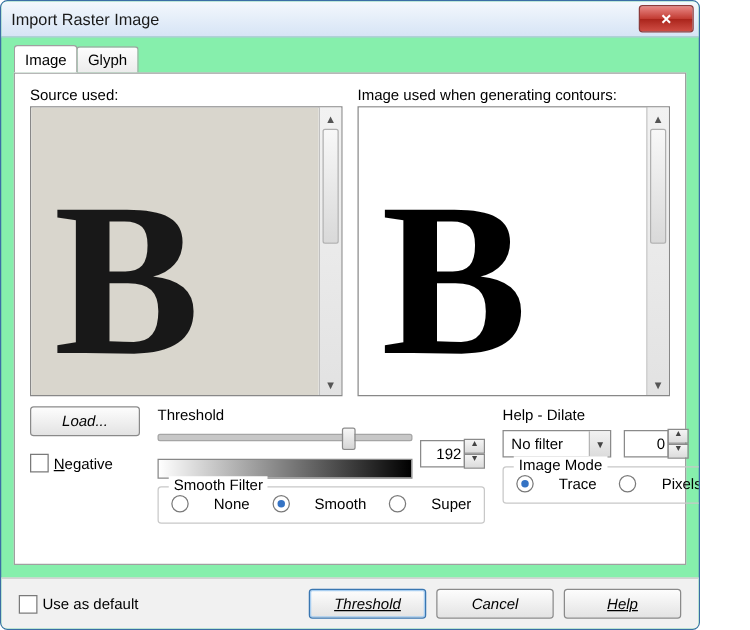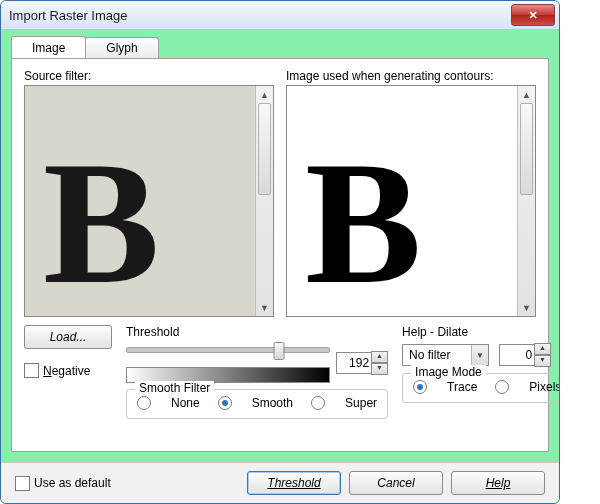--- a/index.html
+++ b/index.html
@@ -2,21 +2,21 @@
 <html><head>
 <meta charset="utf-8">
 <style>
 html,body{margin:0;padding:0;font-family:"Segoe UI",Tahoma,sans-serif;font-size:12px;color:#000;background:#fff;}
 .window{width:560px;height:504px;border:1px solid #3a6ea5;border-radius:6px;overflow:hidden;background:#86efac;display:flex;flex-direction:column;box-sizing:border-box;}
 .titlebar{height:28px;background:linear-gradient(#f4f8fd,#d6e4f5);display:flex;align-items:center;padding:0 4px 0 8px;border-bottom:1px solid #b5c8de;}
 .titlebar .title{flex:1;font-size:13px;color:#1a1a1a;}
 .close-btn{width:42px;height:20px;border:1px solid #8b3a3a;border-radius:3px;background:linear-gradient(#e98986,#c23b32 50%,#a9231a 50%,#cf4d44);display:flex;align-items:center;justify-content:center;color:#fff;font-weight:bold;font-size:11px;}
 .client{flex:1;padding:6px 10px 10px 10px;display:flex;flex-direction:column;}
 .tabs{height:22px;display:flex;align-items:flex-end;}
-.tab{border:1px solid #a0a0a0;border-bottom:none;border-radius:3px 3px 0 0;padding:3px 20px;background:linear-gradient(#fdfdfd,#ececec);margin-right:-1px;position:relative;}
+.tab{border:1px solid #a0a0a0;border-bottom:none;border-radius:3px 3px 0 0;padding:3px 8px;background:linear-gradient(#fdfdfd,#ececec);margin-right:-1px;position:relative;}
 .tab.active{background:#fff;z-index:2;padding-top:4px;}
 .tabpage{flex:1;border:1px solid #a0a0a0;background:#fff;padding:10px 12px;display:flex;flex-direction:column;gap:8px;}
 .row-images{display:flex;gap:12px;}
 .panelcol{flex:1;display:flex;flex-direction:column;}
 .panelcol .lbl{margin-bottom:2px;}
 .imgbox{height:230px;border:1px solid #888;background:#fff;position:relative;display:flex;}
 .imgview{flex:1;overflow:hidden;position:relative;}
 .vscroll{width:17px;background:linear-gradient(#f2f2f2,#e2e2e2);border-left:1px solid #c0c0c0;display:flex;flex-direction:column;}
 .vscroll .arrow{height:17px;display:flex;align-items:center;justify-content:center;color:#555;font-size:9px;}
 .vscroll .track{flex:1;position:relative;}
@@ -72,21 +72,21 @@
 
     <div class="tabs">
       <div class="tab active"><span>Image</span></div>
       <div class="tab"><span>Glyph</span></div>
     </div>
 
     <div class="tabpage">
 
       <div class="row-images">
         <div class="panelcol">
-          <div class="lbl">Source filter:</div>
+          <div class="lbl">Source used:</div>
           <div class="imgbox">
             <div class="imgview">
               <div class="source-bg"></div>
               <div class="letterB">B</div>
             </div>
             <div class="vscroll">
               <div class="arrow">▲</div>
               <div class="track">
                   <div class="thumb"></div>
                 </div>

